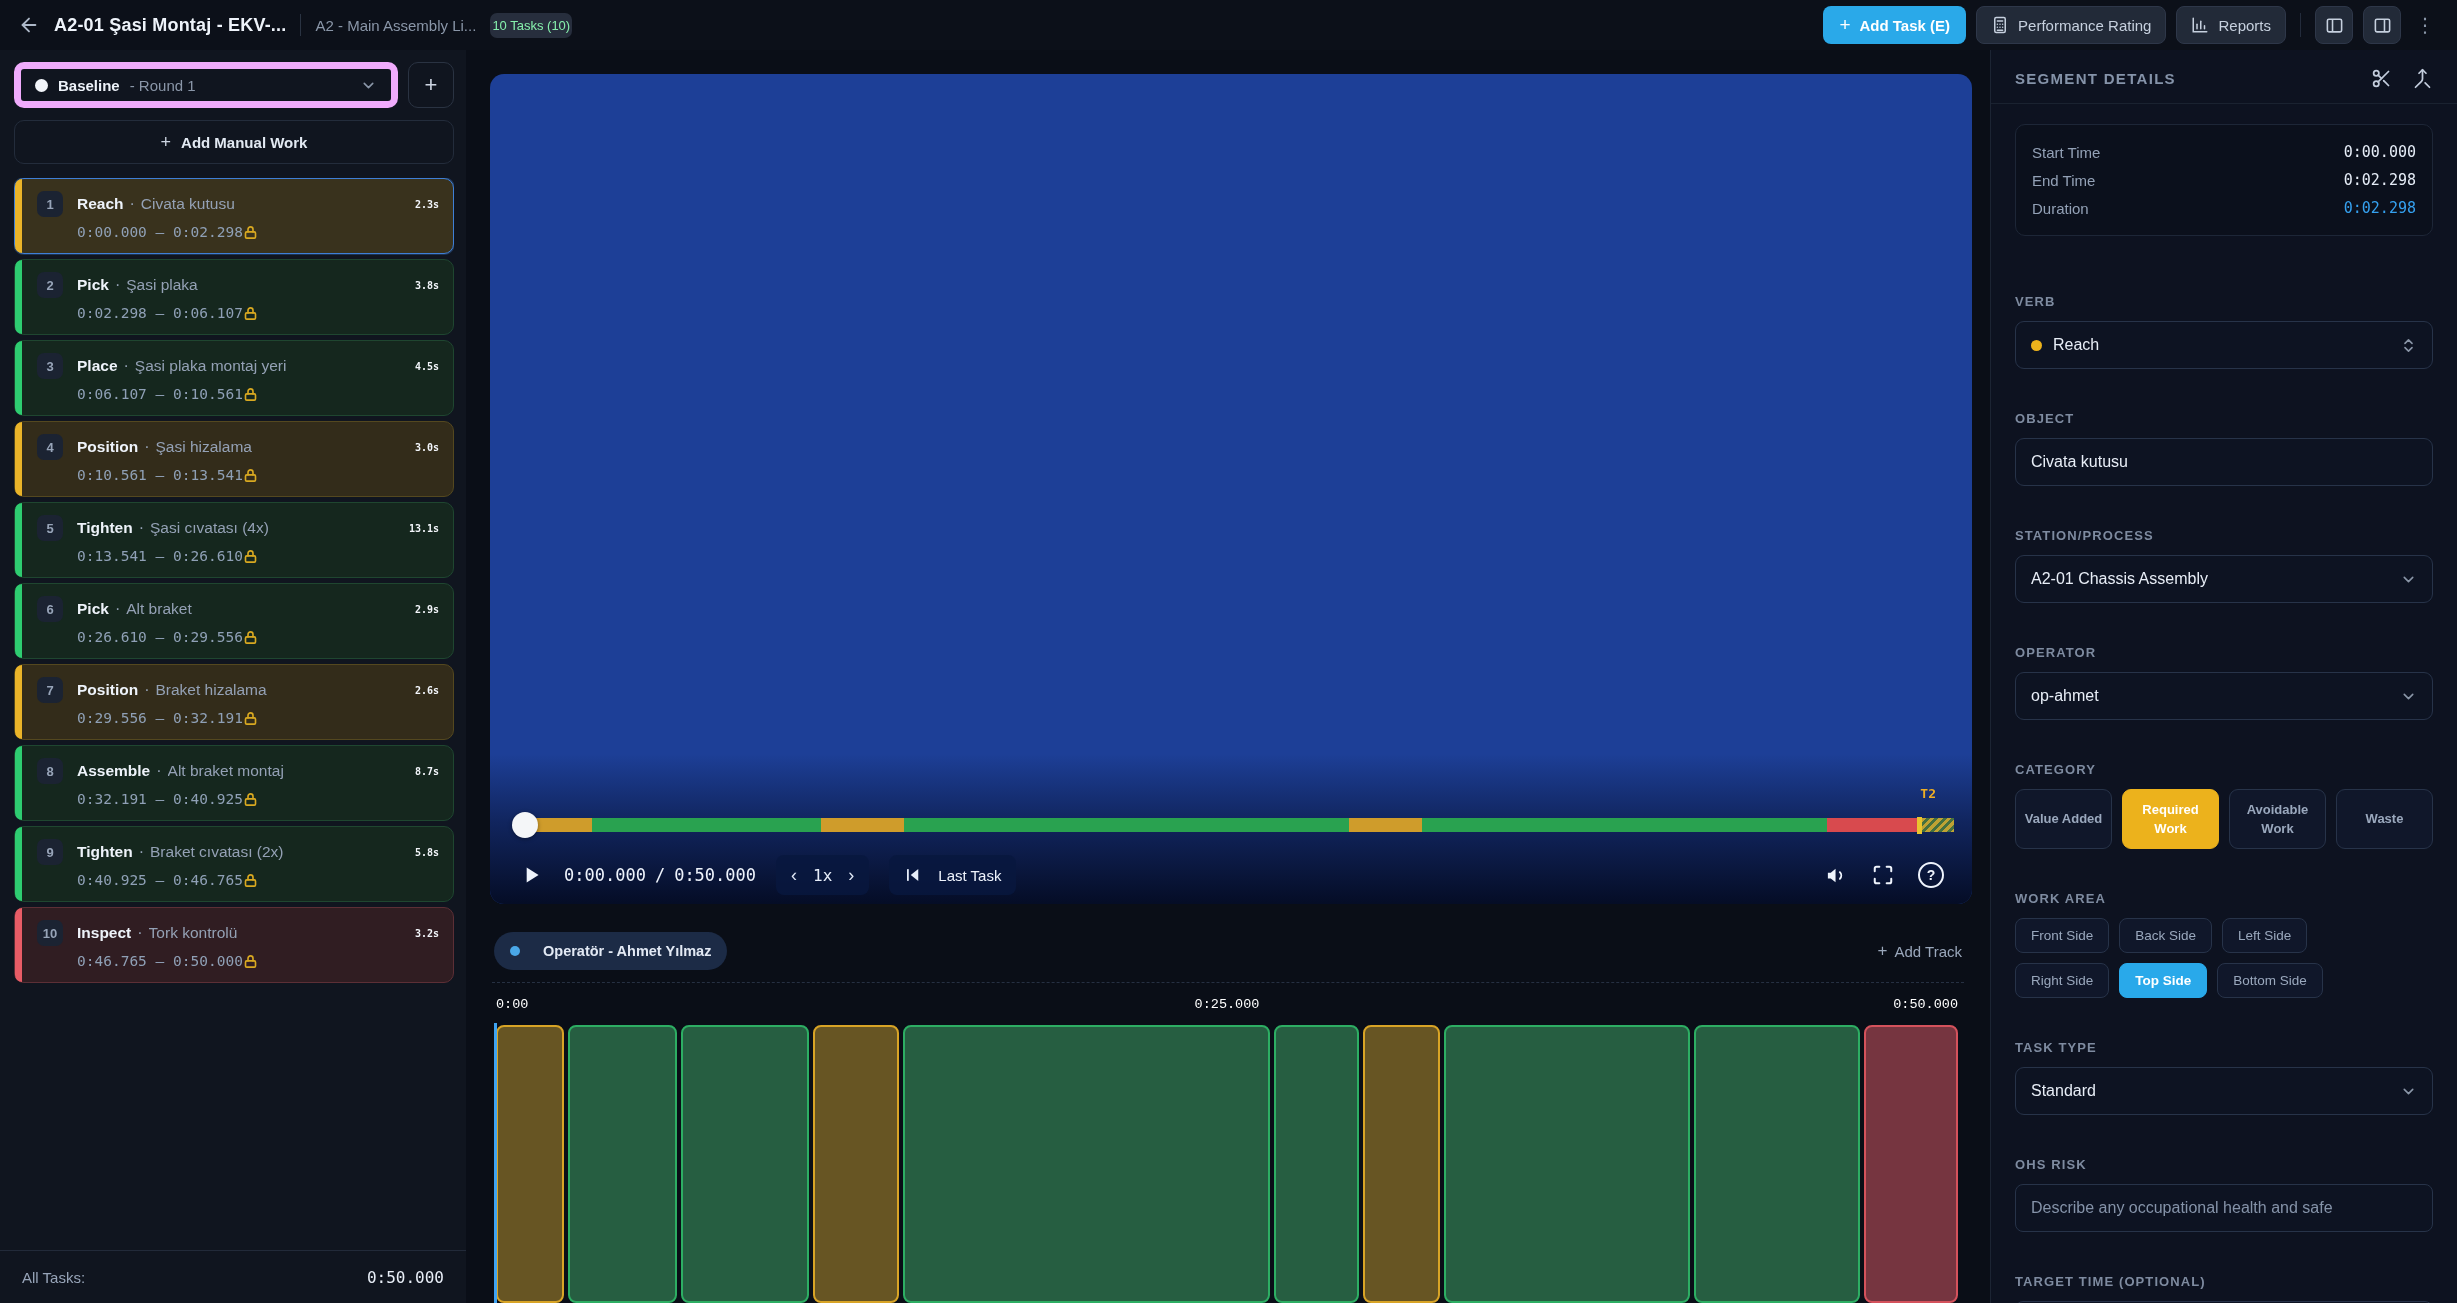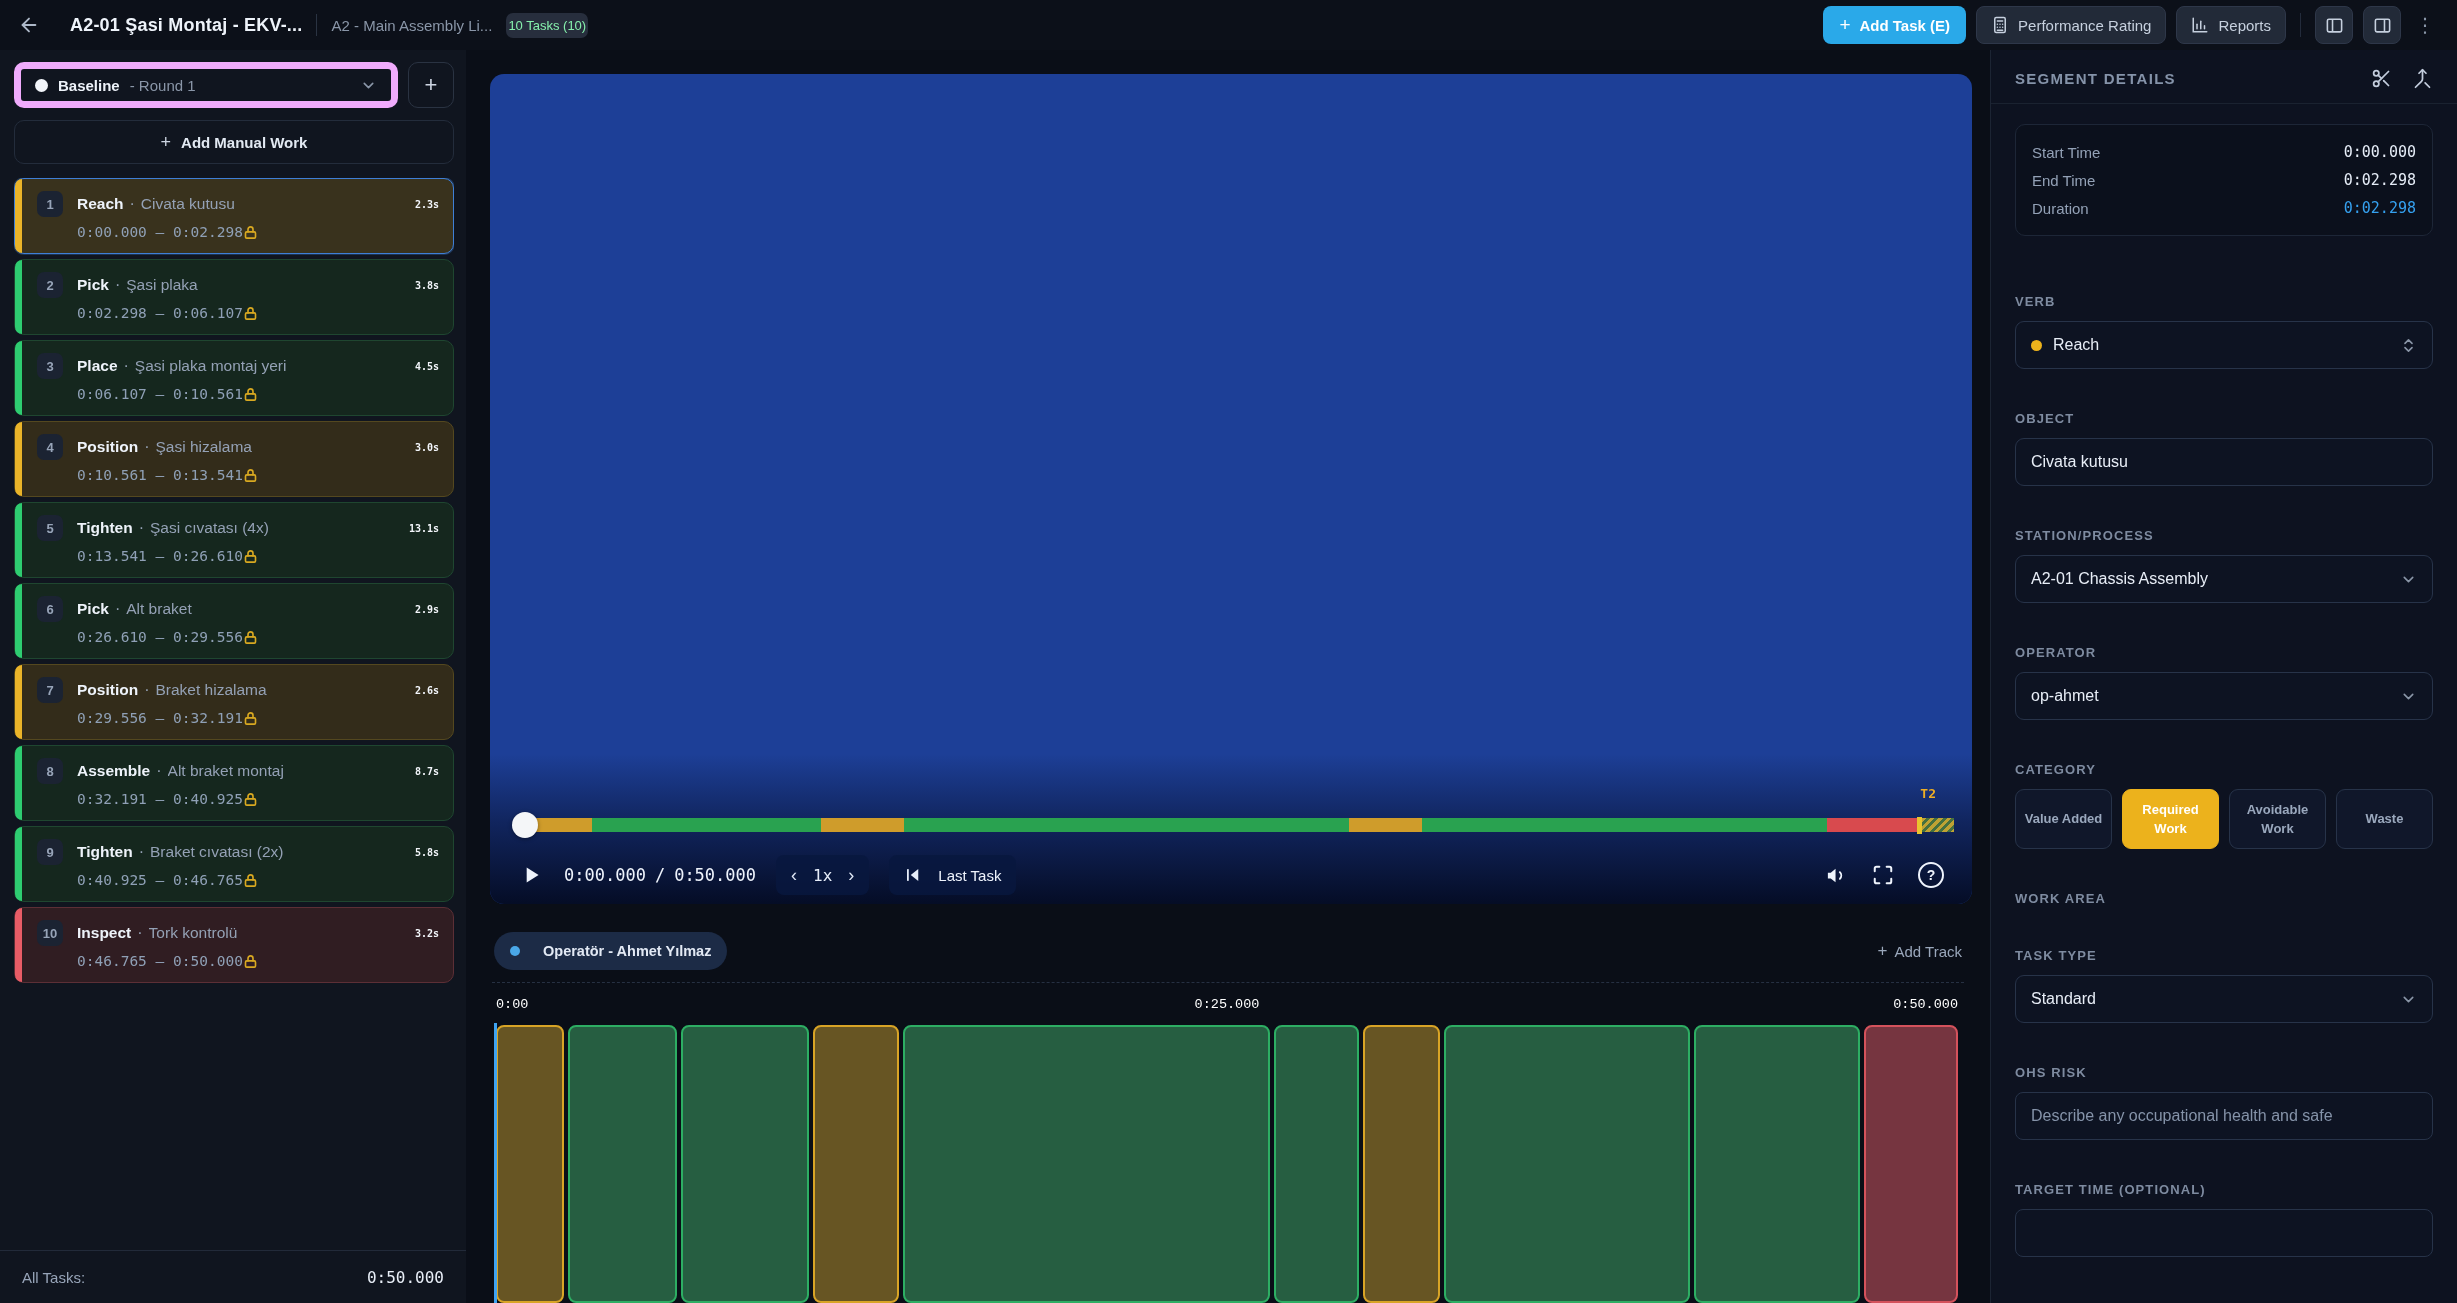--- a/index.html
+++ b/index.html
@@ -4,21 +4,21 @@
 <style>
   * { margin:0; padding:0; box-sizing:border-box; }
   html,body { width:2457px; height:1303px; overflow:hidden; }
   body { background:#0a0e17; font-family:"Liberation Sans", sans-serif; color:#e8eef7; }
   .mono { font-family:"DejaVu Sans Mono", monospace; }
   svg { display:block; }
 
   
   .topbar { height:50px; display:flex; align-items:center; padding:0 18px; background:#0c1019; gap:14px; }
   .back-btn { color:#aeb9c9; display:flex; align-items:center; cursor:pointer; }
-  .tb-title { font-size:18px; font-weight:bold; color:#eef3fa; letter-spacing:.2px;margin-left:16px; }
+  .tb-title { font-size:18px; font-weight:bold; color:#eef3fa; letter-spacing:.2px; }
   .tb-divider { width:1px; height:22px; background:#2a3342; }
   .tb-subtitle { font-size:15px; color:#8a96a8; }
   .tb-badge { background:#272e3d; color:#86efac; font-size:13px; padding:5px 2px; border-radius:7px; }
   .tb-right { margin-left:auto; display:flex; align-items:center; gap:10px; }
   .btn-blue { background:#2aa9e9; color:#fff; font-size:15px; font-weight:bold; border:none; border-radius:8px; height:38px; padding:0 16px; display:flex; align-items:center; gap:9px; cursor:pointer; }
   .btn-blue .plus { font-size:19px; font-weight:normal; }
   .btn-dark { background:#222a38; border:1px solid #2e3749; color:#c6d0de; font-size:15px; border-radius:8px; height:38px; padding:0 14px; display:flex; align-items:center; gap:9px; cursor:pointer; }
   .icon-btn { width:38px; height:38px; background:#222a38; border:1px solid #2e3749; border-radius:8px; display:flex; align-items:center; justify-content:center; color:#c6d0de; cursor:pointer; }
   .tb-sep { width:1px; height:24px; background:#232b3b; margin:0 4px; }
   .kebab { color:#8a96a8; font-size:20px; padding:0 4px; cursor:pointer; }
@@ -564,20 +564,32 @@
 
     <div class="sec-label">CATEGORY</div>
     <div class="cat-grid">
         <div class="cat-btn">Value Added</div>
         <div class="cat-btn selected">Required Work</div>
         <div class="cat-btn">Avoidable Work</div>
         <div class="cat-btn">Waste</div>
       </div>
 
     <div class="sec-label">WORK AREA</div>
+    <div id="wa-group">
+        <div class="wa-row">
+          <div class="wa-btn">Front Side</div>
+          <div class="wa-btn">Back Side</div>
+          <div class="wa-btn">Left Side</div>
+        </div>
+        <div class="wa-row">
+          <div class="wa-btn">Right Side</div>
+          <div class="wa-btn selected">Top Side</div>
+          <div class="wa-btn">Bottom Side</div>
+        </div>
+      </div>
 
     <div class="sec-label">TASK TYPE</div>
     <div class="control">
       <span>Standard</span>
       <span class="chev">
         <svg width="17" height="17" viewBox="0 0 24 24" fill="none" stroke="currentColor" stroke-width="2.2" stroke-linecap="round" stroke-linejoin="round">
             <path d="m6 9 6 6 6-6"></path>
           </svg>
       </span>
     </div>

